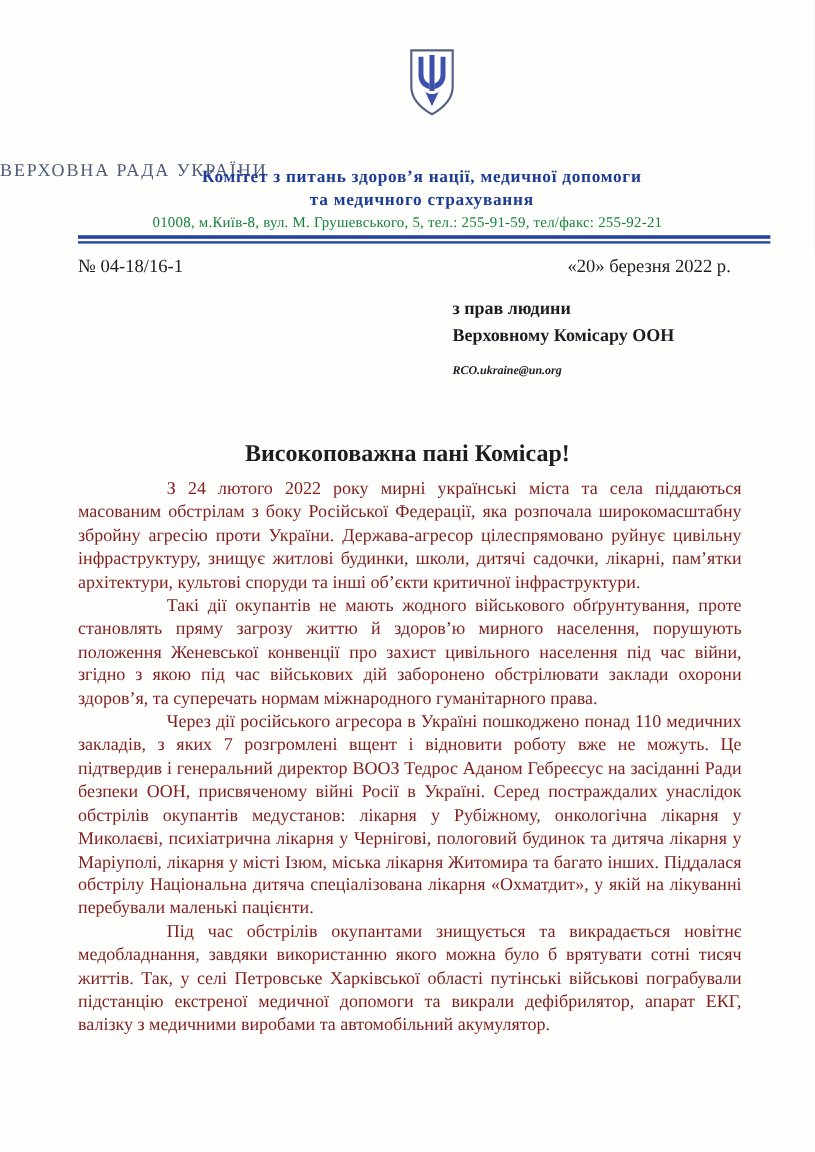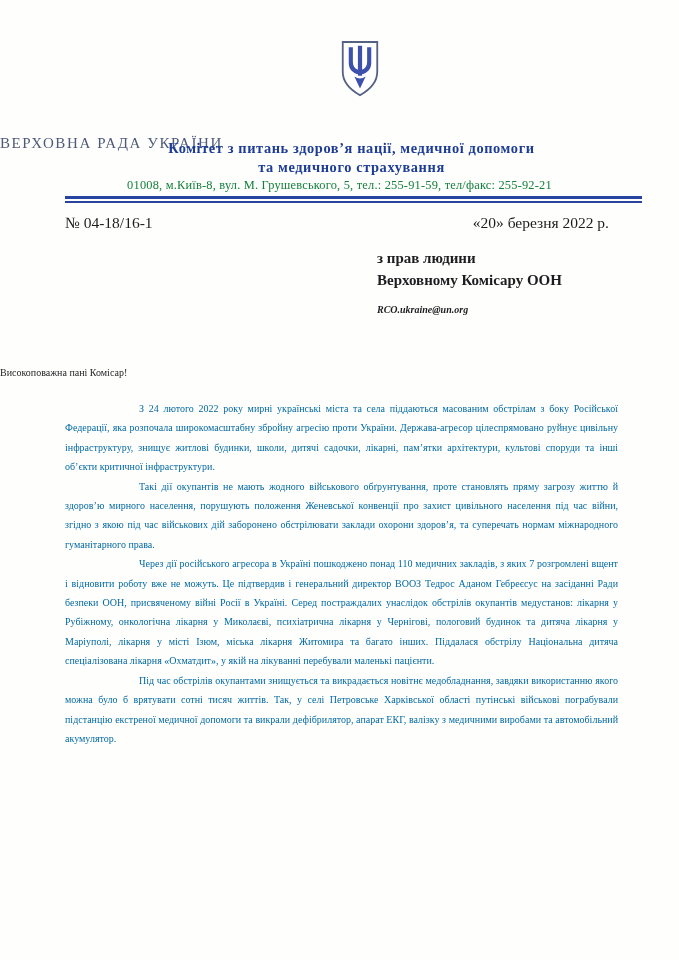--- a/index.html
+++ b/index.html
@@ -50,32 +50,32 @@
   
   .recipient{
     position:absolute;left:377px;top:247px;
     font-weight:bold;font-size:15px;line-height:22px;
   }
   .recipient .r-name{margin-top:2px;letter-spacing:0.3px;}
   .recipient .r-email{margin-top:8px;font-style:italic;font-size:10px;}
   
   .salutation{
     position:absolute;top:367px;left:0;width:100%;
-    font-weight:normal;font-size:10px;
+    text-align:center;font-weight:bold;font-size:20px;
   }
   
   .body-text{
     position:absolute;top:399px;left:65px;width:553px;
   }
   .body-text p{
     margin:0;
-    font-size:10px;line-height:19.4px;
+    font-size:15px;line-height:19.4px;
     text-align:justify;
     text-indent:74px;
-    color:#0369a1;
+    color:#7f1d1d;
   }
 </style>
 </head>
 <body>
 
 <div class="page">
 
   <div class="emblem">
     <svg width="46" height="60" viewBox="0 0 60 80" xmlns="http://www.w3.org/2000/svg">
       <path d="M7 4 H53 V44 C53 58 44 67 30 75 C16 67 7 58 7 44 Z" fill="#ffffff" stroke="#556182" stroke-width="2.4"></path>

